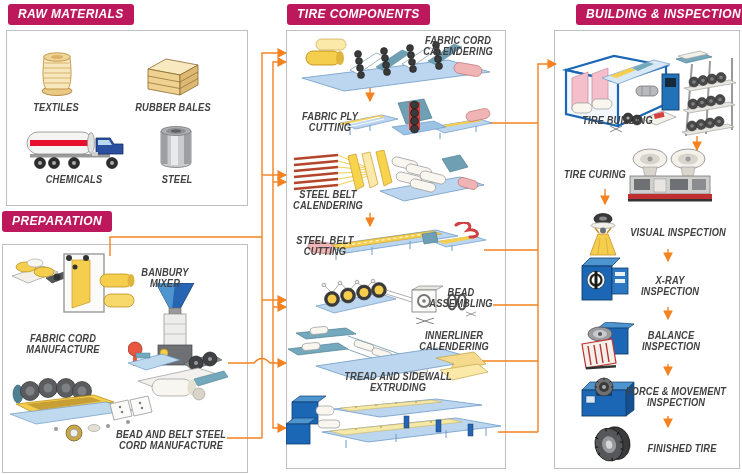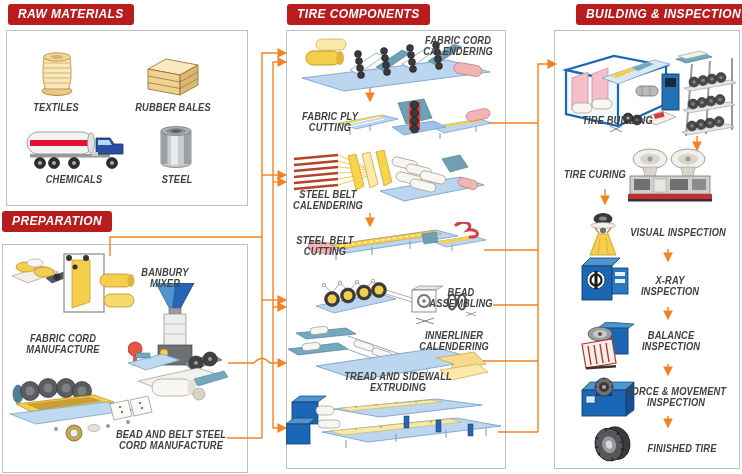--- a/index.html
+++ b/index.html
@@ -4,21 +4,21 @@
 <style>
   html,body{margin:0;padding:0;background:#fff;}
   #stage{position:relative;width:742px;height:474px;background:#ffffff;overflow:hidden;
          font-family:"Liberation Sans",sans-serif;}
   .box{position:absolute;border:1px solid #bdbfc1;background:#ffffff;z-index:1;}
   #connectors{position:absolute;left:0;top:0;z-index:2;pointer-events:none;}
   .icon{position:absolute;z-index:3;}
   .lbl{position:absolute;z-index:4;color:#414142;font-style:italic;font-weight:700;
        font-size:10px;line-height:1.12;text-align:center;letter-spacing:.15px;
        transform:scaleX(.93);transform-origin:center top;}
-  .sec-label{position:absolute;z-index:5;background:#b91c1c;color:#ffffff;
+  .sec-label{position:absolute;z-index:5;background:#be185d;color:#ffffff;
        font-style:italic;font-weight:700;font-size:12px;letter-spacing:.4px;
        padding:3px 10px 4px 10px;border-radius:3px;white-space:nowrap;}
 </style>
 </head>
 <body>
 
 <div id="stage">
 
   <div class="box" style="left:6px;top:30px;width:240px;height:174px;"></div>
   <div class="box" style="left:2px;top:244px;width:244px;height:227px;"></div>

